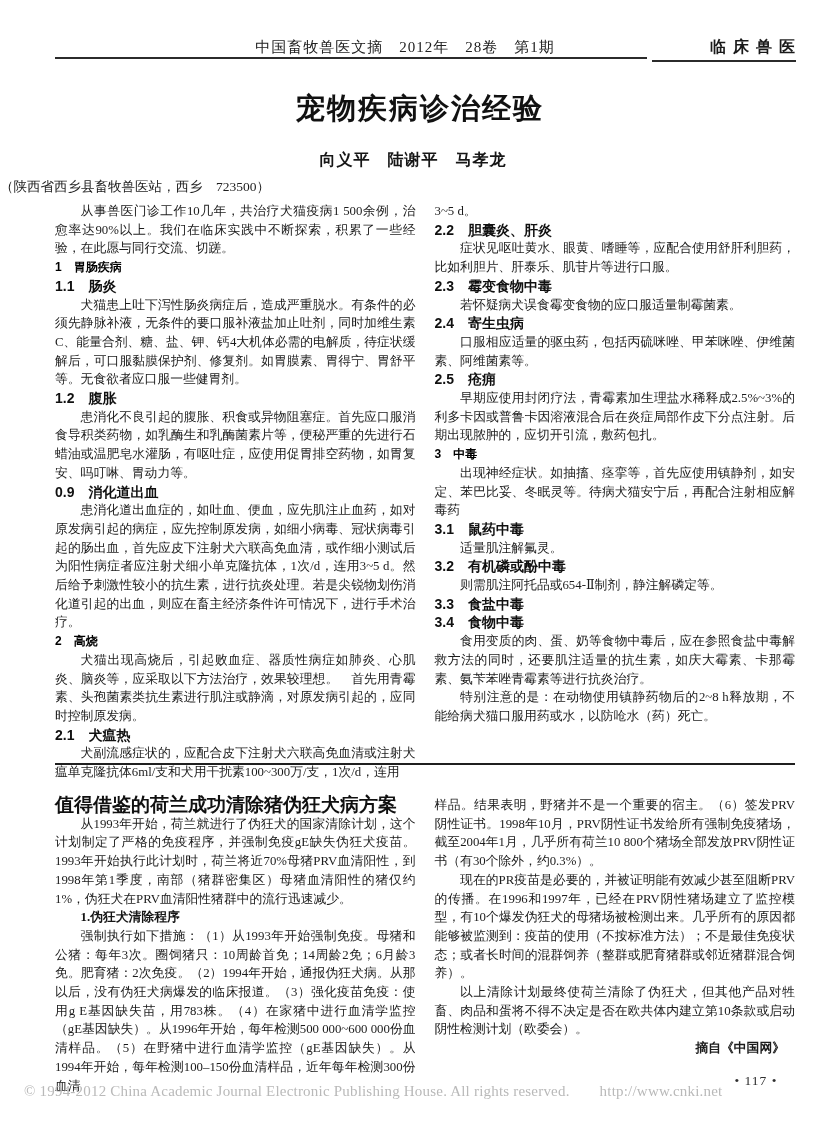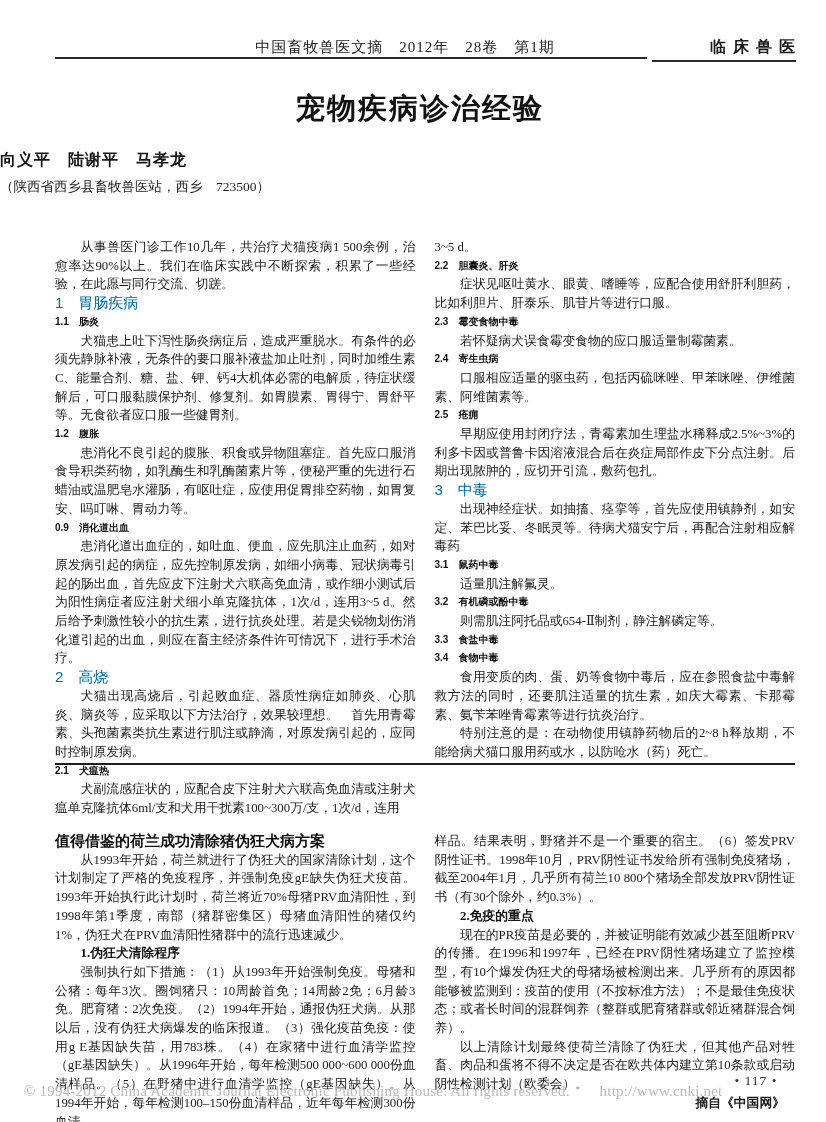--- a/index.html
+++ b/index.html
@@ -19,49 +19,49 @@
   }
   .rule{position:absolute;background:#2b2b2b;}
   .rule-main{left:55px;top:57px;width:592px;height:2px;}
   .rule-label{left:652px;top:60px;width:144px;height:2px;}
   .title{
     position:absolute;top:82px;left:0;width:100%;margin:7px;text-align:center;
     font-family:"Liberation Sans","DejaVu Sans",sans-serif;
     font-size:29px;font-weight:bold;color:#111;letter-spacing:2px;
   }
   .authors{
-    position:absolute;top:150px;left:0;width:100%;
+    position:absolute;top:150px;left:0;width:100%;text-align:center;
     font-family:"Liberation Sans","DejaVu Sans",sans-serif;
     font-size:16px;font-weight:bold;color:#161616;letter-spacing:1px;
   }
   .affiliation{
     position:absolute;top:178px;left:0;width:100%;
     font-size:13.5px;color:#1d1d1d;
   }
   .columns{
-    position:absolute;left:55px;width:740px;display:flex;gap:19px;margin-top:36px;
+    position:absolute;left:55px;width:740px;display:flex;gap:19px;
   }
   .art1{top:202px;}
   .art2{top:796px;}
   .col{width:360.5px;font-size:12.8px;line-height:18.7px;text-align:justify;}
   .blk{margin:0;}
   .blk.p{text-indent:2em;}
   .blk.cont{text-indent:0;}
   .blk.h1{
     font-family:"Liberation Sans","DejaVu Sans",sans-serif;
-    font-weight:normal;font-size:15px;color:#0369a1;
+    font-weight:bold;font-size:12px;color:#000000;
   }
   .blk.h2{
     font-family:"Liberation Sans","DejaVu Sans",sans-serif;
-    font-weight:bold;font-size:10px;color:#101010;
+    font-weight:bold;font-size:14px;color:#101010;
   }
   .blk.h3{text-indent:2em;font-weight:bold;color:#151515;}
   .blk.t2{
     font-family:"Liberation Sans","DejaVu Sans",sans-serif;
-    font-weight:bold;font-size:15px;color:#101010;text-align:left;
+    font-weight:bold;font-size:19px;color:#101010;text-align:left;
   }
   .blk.attr{text-align:right;padding-right:10px;font-weight:bold;}
   .divider{position:absolute;left:55px;top:763px;width:740px;height:2px;background:#1f1f1f;}
   .footer{
     position:absolute;left:24px;top:1083px;display:flex;gap:30px;
     color:#b9b9b9;font-size:15px;letter-spacing:0.2px;white-space:nowrap;
   }
   .page-number{
     position:absolute;top:1073px;left:715px;width:82px;text-align:center;
     font-size:13.5px;color:#2e2e2e;letter-spacing:1px;
@@ -123,21 +123,20 @@
 
   <div class="columns art2">
     <div class="col">
         <div class="blk t2">值得借鉴的荷兰成功清除猪伪狂犬病方案</div>
         <div class="blk p">从1993年开始，荷兰就进行了伪狂犬的国家清除计划，这个计划制定了严格的免疫程序，并强制免疫gE缺失伪狂犬疫苗。1993年开始执行此计划时，荷兰将近70%母猪PRV血清阳性，到1998年第1季度，南部（猪群密集区）母猪血清阳性的猪仅约1%，伪狂犬在PRV血清阳性猪群中的流行迅速减少。</div>
         <div class="blk h3">1.伪狂犬清除程序</div>
         <div class="blk p">强制执行如下措施：（1）从1993年开始强制免疫。母猪和公猪：每年3次。圈饲猪只：10周龄首免；14周龄2免；6月龄3免。肥育猪：2次免疫。（2）1994年开始，通报伪狂犬病。从那以后，没有伪狂犬病爆发的临床报道。（3）强化疫苗免疫：使用g E基因缺失苗，用783株。（4）在家猪中进行血清学监控（gE基因缺失）。从1996年开始，每年检测500 000~600 000份血清样品。（5）在野猪中进行血清学监控（gE基因缺失）。从1994年开始，每年检测100–150份血清样品，近年每年检测300份血清</div>
       </div>
     <div class="col">
         <div class="blk cont">样品。结果表明，野猪并不是一个重要的宿主。（6）签发PRV阴性证书。1998年10月，PRV阴性证书发给所有强制免疫猪场，截至2004年1月，几乎所有荷兰10 800个猪场全部发放PRV阴性证书（有30个除外，约0.3%）。</div>
-        <div class="blk h3">2.免疫的重点</div>
         <div class="blk p">现在的PR疫苗是必要的，并被证明能有效减少甚至阻断PRV的传播。在1996和1997年，已经在PRV阴性猪场建立了监控模型，有10个爆发伪狂犬的母猪场被检测出来。几乎所有的原因都能够被监测到：疫苗的使用（不按标准方法）；不是最佳免疫状态；或者长时间的混群饲养（整群或肥育猪群或邻近猪群混合饲养）。</div>
         <div class="blk p">以上清除计划最终使荷兰清除了伪狂犬，但其他产品对牲畜、肉品和蛋将不得不决定是否在欧共体内建立第10条款或启动阴性检测计划（欧委会）。</div>
         <div class="blk attr">摘自《中国网》</div>
       </div>
   </div>
 
   <div class="footer">
     <span>© 1994-2012 China Academic Journal Electronic Publishing House. All rights reserved.</span>
     <span>http://www.cnki.net</span>
   </div>

